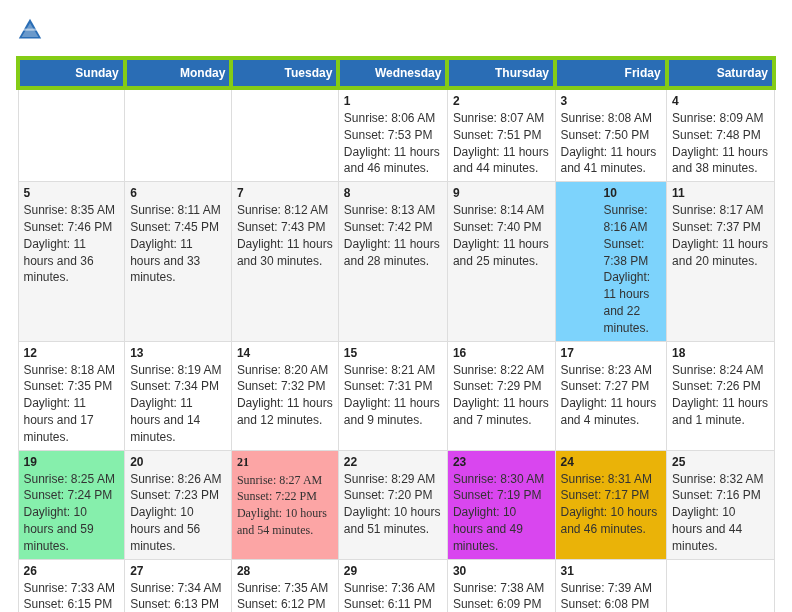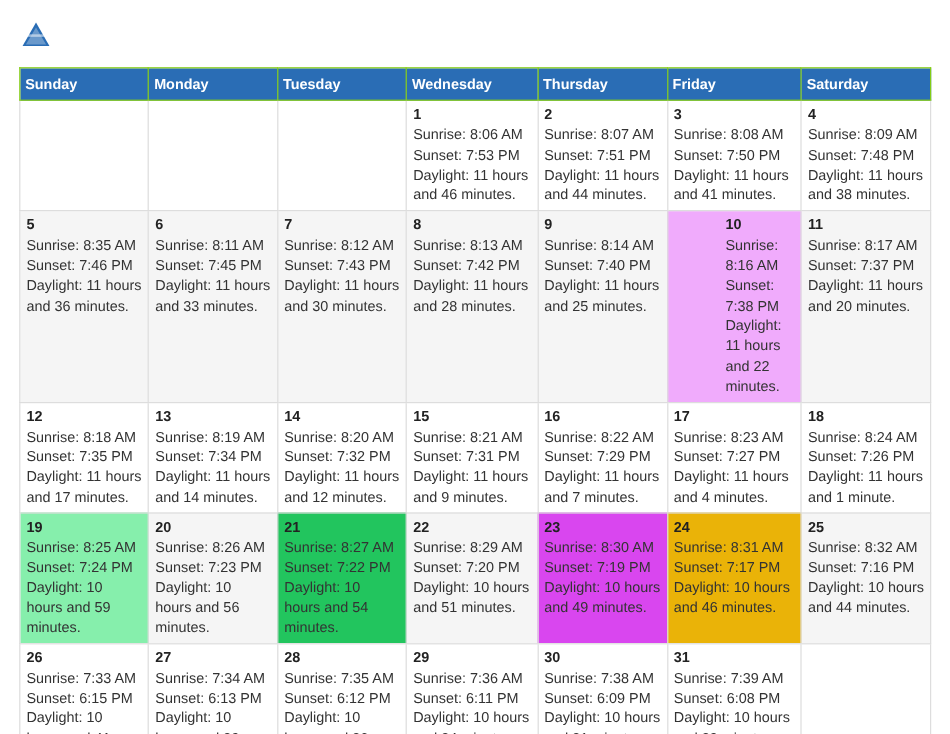--- a/index.html
+++ b/index.html
@@ -46,24 +46,24 @@
     }
     .calendar {
       width: 100%;
       border-collapse: collapse;
       font-size: 10.5px;
     }
     .calendar th {
       background: #2a6db5;
       color: #fff;
       padding: 6px 4px;
-      text-align: left;
+      text-align: right;
       font-weight: bold;
       font-size: 12px;
-      border: 1px solid #84cc16;
+      border: 4px solid #84cc16;
     }
     .calendar td {
       vertical-align: top;
       padding: 4px 5px;
       border: 1px solid #ddd;
       width: 113px;
       min-height: 80px;
       background: #fff;
     }
     .calendar tr:nth-child(even) td {
@@ -183,21 +183,21 @@
 Daylight: 11 hours
 and 28 minutes.</div>
         </td>
         <td style="background: rgb(245, 245, 245);">
           <div class="day-number">9</div>
           <div class="day-info">Sunrise: 8:14 AM
 Sunset: 7:40 PM
 Daylight: 11 hours
 and 25 minutes.</div>
         </td>
-        <td style="background: #f0abfc; padding-left: 48px;">
+        <td style="background: #7dd3fc; padding-left: 48px;">
           <div class="day-number">10</div>
           <div class="day-info">Sunrise: 8:16 AM
 Sunset: 7:38 PM
 Daylight: 11 hours
 and 22 minutes.</div>
         </td>
         <td style="background: rgb(245, 245, 245);">
           <div class="day-number">11</div>
           <div class="day-info">Sunrise: 8:17 AM
 Sunset: 7:37 PM
@@ -264,21 +264,21 @@
 Daylight: 10 hours
 and 59 minutes.</div>
         </td>
         <td style="background: rgb(245, 245, 245);">
           <div class="day-number">20</div>
           <div class="day-info">Sunrise: 8:26 AM
 Sunset: 7:23 PM
 Daylight: 10 hours
 and 56 minutes.</div>
         </td>
-        <td style="background: #22c55e;">
+        <td style="background: #fca5a5; font-family: Liberation Serif, serif;">
           <div class="day-number">21</div>
           <div class="day-info">Sunrise: 8:27 AM
 Sunset: 7:22 PM
 Daylight: 10 hours
 and 54 minutes.</div>
         </td>
         <td style="background: rgb(245, 245, 245);">
           <div class="day-number">22</div>
           <div class="day-info">Sunrise: 8:29 AM
 Sunset: 7:20 PM

